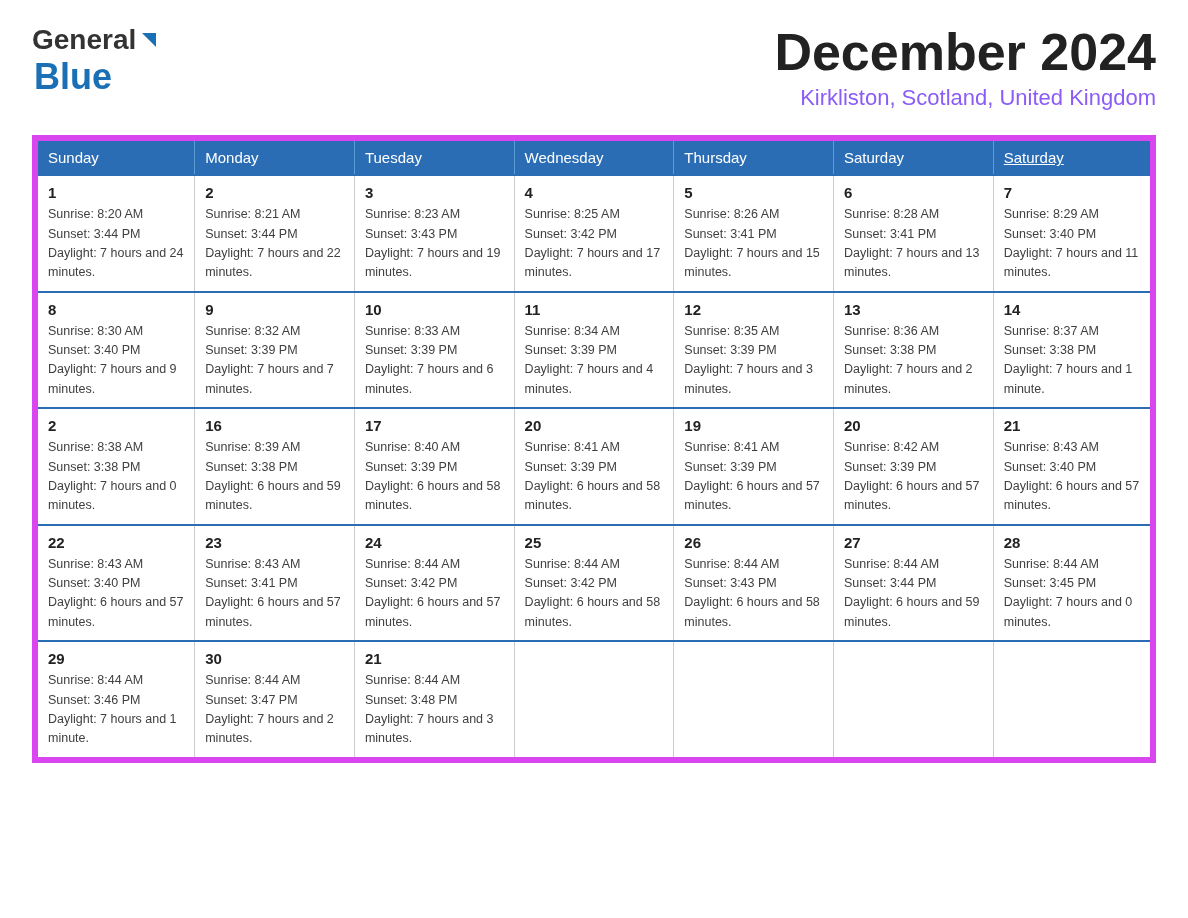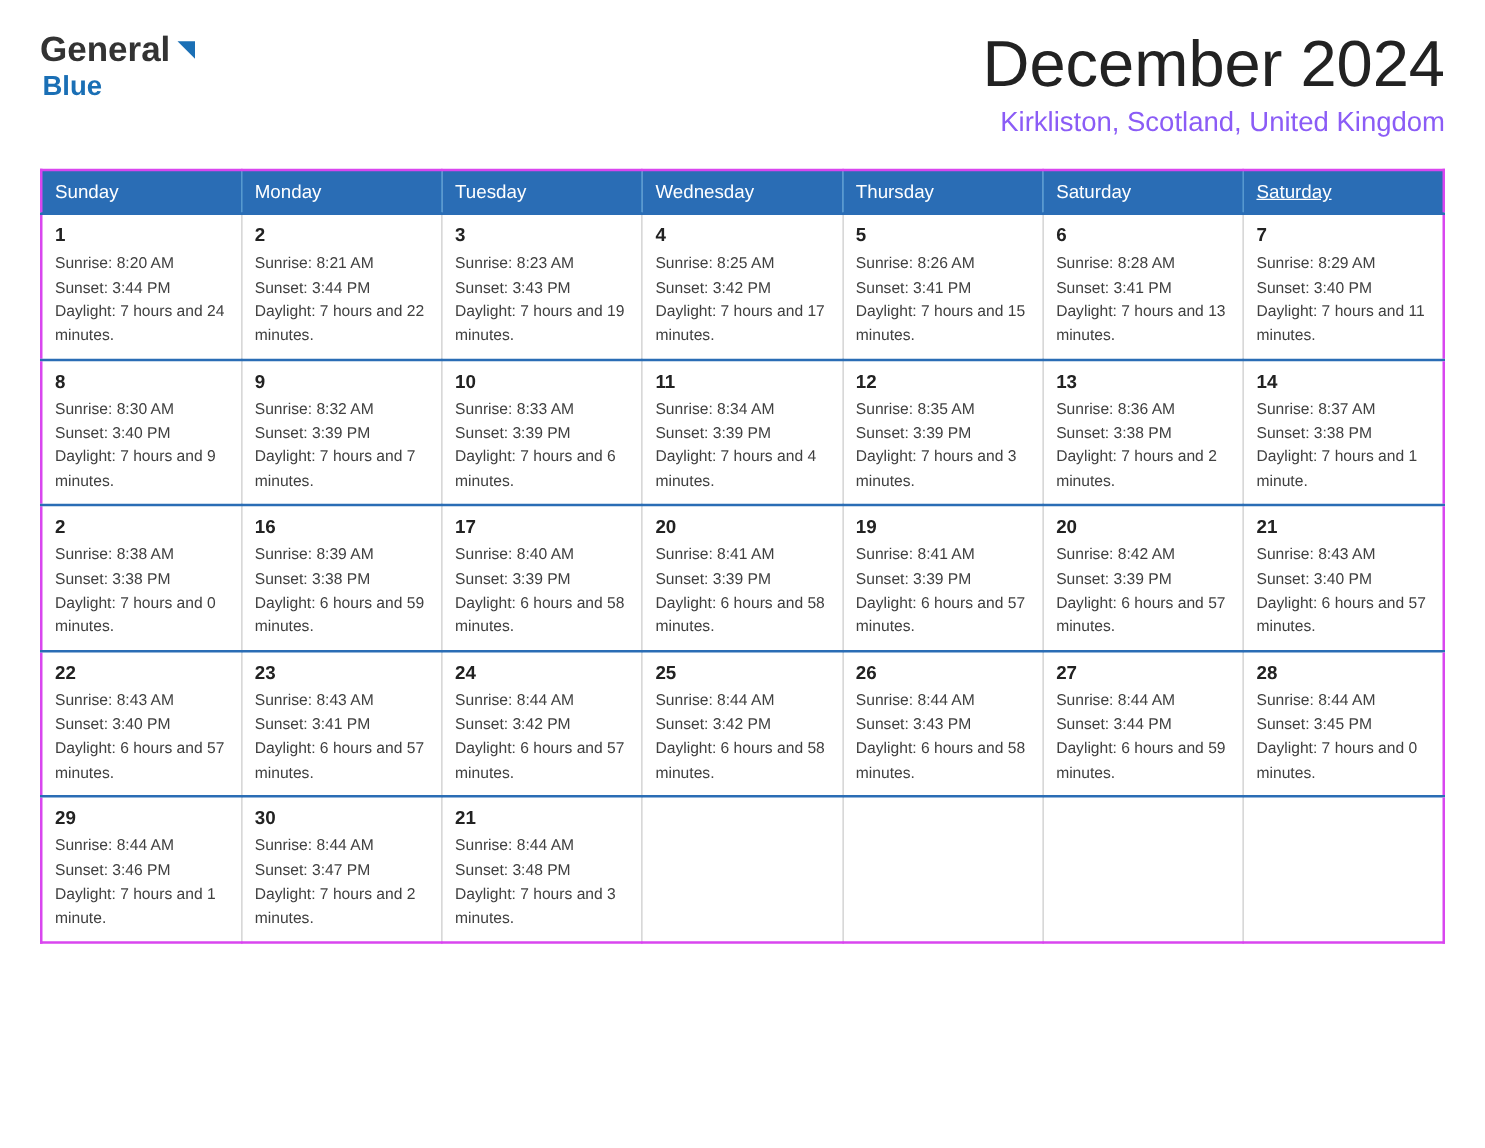--- a/index.html
+++ b/index.html
@@ -19,33 +19,33 @@
     .logo {
       display: flex;
       flex-direction: column;
       align-items: flex-start;
     }
     .title-block {
       text-align: right;
     }
     .month-title {
       font-size: 52px;
-      font-weight: 400;
+      font-weight: 700;
       color: #222;
       line-height: 1.1;
     }
     .location {
       font-size: 22px;
       color: #8b5cf6;
       margin-top: 4px;
     }
     .calendar {
       width: 100%;
       border-collapse: collapse;
-      border: 2px solid #d946ef;
+      border: 6px solid #d946ef;
       margin-top: 24px;
     }
     .calendar thead tr {
       background-color: #2a6db5;
     }
     .calendar thead th {
       color: #fff;
       font-size: 15px;
       font-weight: normal;
       padding: 8px 10px;
@@ -90,21 +90,21 @@
     }
     .logo-text-general {
       font-size: 28px;
       font-weight: bold;
       color: #333;
     }
     .logo-svg {
       margin-left: 2px;
     }
     .logo-text-blue {
-      font-size: 22px;
+      font-size: 36px;
       font-weight: bold;
       color: #1a6fb5;
       margin-left: 2px;
     }
     .logo-line1 {
       display: flex;
       align-items: center;
     }
     .logo-line2 {
       display: flex;

